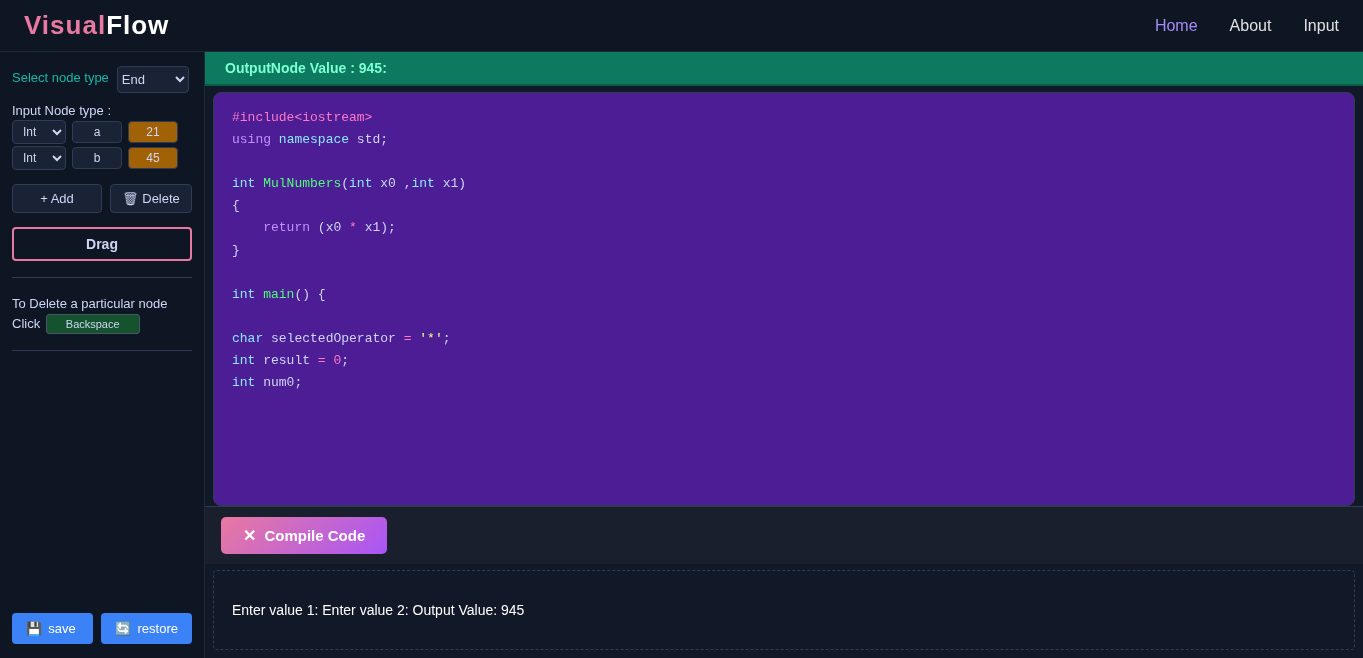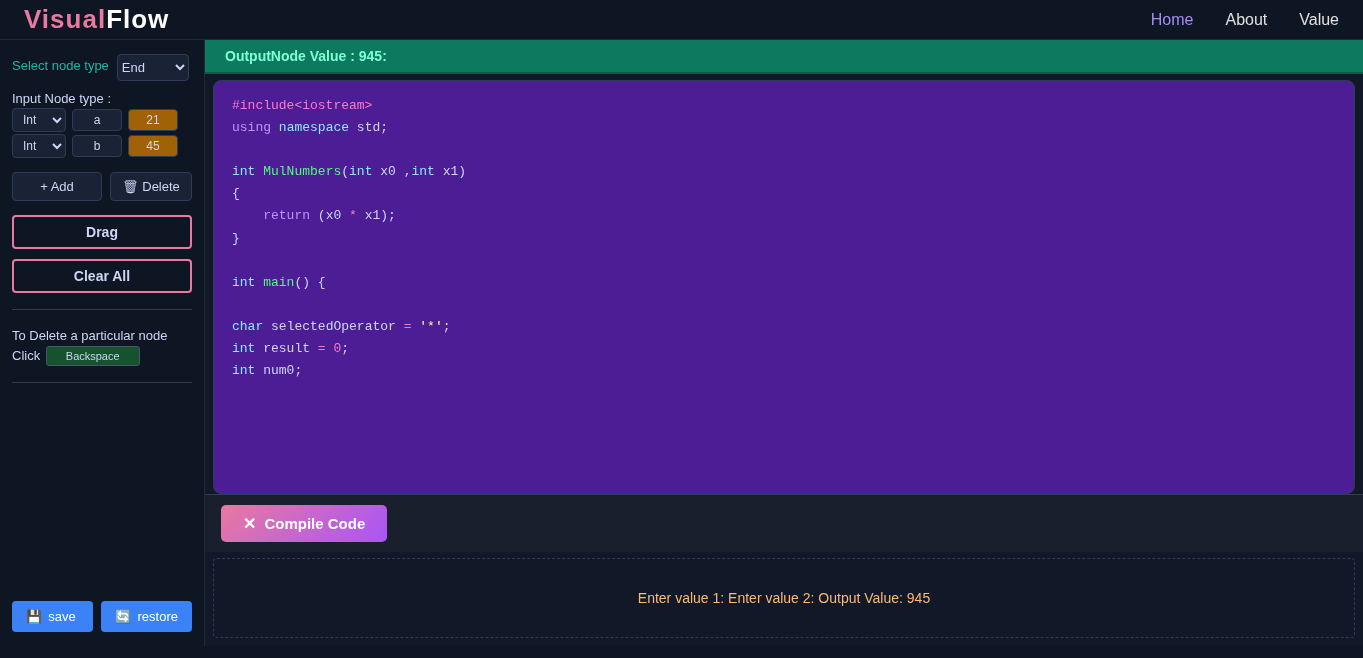--- a/index.html
+++ b/index.html
@@ -10,21 +10,21 @@
       height: 658px;
       overflow: hidden;
     }
 
     
     .navbar {
       background: #0f1623;
       display: flex;
       align-items: center;
       padding: 0 24px;
-      height: 40px;
+      height: 52px;
       border-bottom: 1px solid #1e2a3a;
     }
     .navbar-logo {
       font-size: 26px;
       font-weight: bold;
       color: #e0e0e0;
       letter-spacing: 1px;
       flex: 1;
     }
     .navbar-logo span.v { color: #e879a0; }
@@ -301,41 +301,40 @@
     .output-result {
       background: #111827;
       border: 1px dashed #2e3d55;
       margin: 6px 8px 8px 8px;
       border-radius: 4px;
       padding: 18px;
       flex-shrink: 0;
       min-height: 80px;
       display: flex;
       align-items: center;
-      justify-content: center;
       font-size: 14px;
-      color: #fdba74;
+      color: #ffffff;
     }
 
     
     .code-content::-webkit-scrollbar { width: 6px; }
     .code-content::-webkit-scrollbar-track { background: #1a1f2e; }
     .code-content::-webkit-scrollbar-thumb { background: #2e3d55; border-radius: 3px; }
   </style>
 </head>
 <body>
 
 <nav class="navbar">
   <div class="navbar-logo">
     <span class="v">Visual</span><span class="flow">Flow</span>
   </div>
   <div class="nav-links">
     <a class="nav-link active">Home</a>
     <a class="nav-link inactive">About</a>
-    <a class="nav-link inactive">Value</a>
+    <a class="nav-link inactive">Input</a>
   </div>
 </nav>
 
 <div class="main-layout">
 
   <div class="sidebar">
 
     <div class="node-type-row">
       <span class="sidebar-section-title">Select node type</span>
       <select class="node-type-select">
@@ -366,21 +365,20 @@
       </div>
     </div>
 
     <div class="btn-row">
       <button class="btn-add">+ Add</button>
       <button class="btn-delete">🗑 Delete</button>
     </div>
 
     <button class="btn-drag">Drag</button>
 
-    <button class="btn-clear">Clear All</button>
 
     <hr class="divider">
 
     <div class="delete-info">
       <span>To Delete a particular node</span><br>
       <span>Click</span>
       <span class="backspace-badge">Backspace</span>
     </div>
 
     <hr class="divider">

